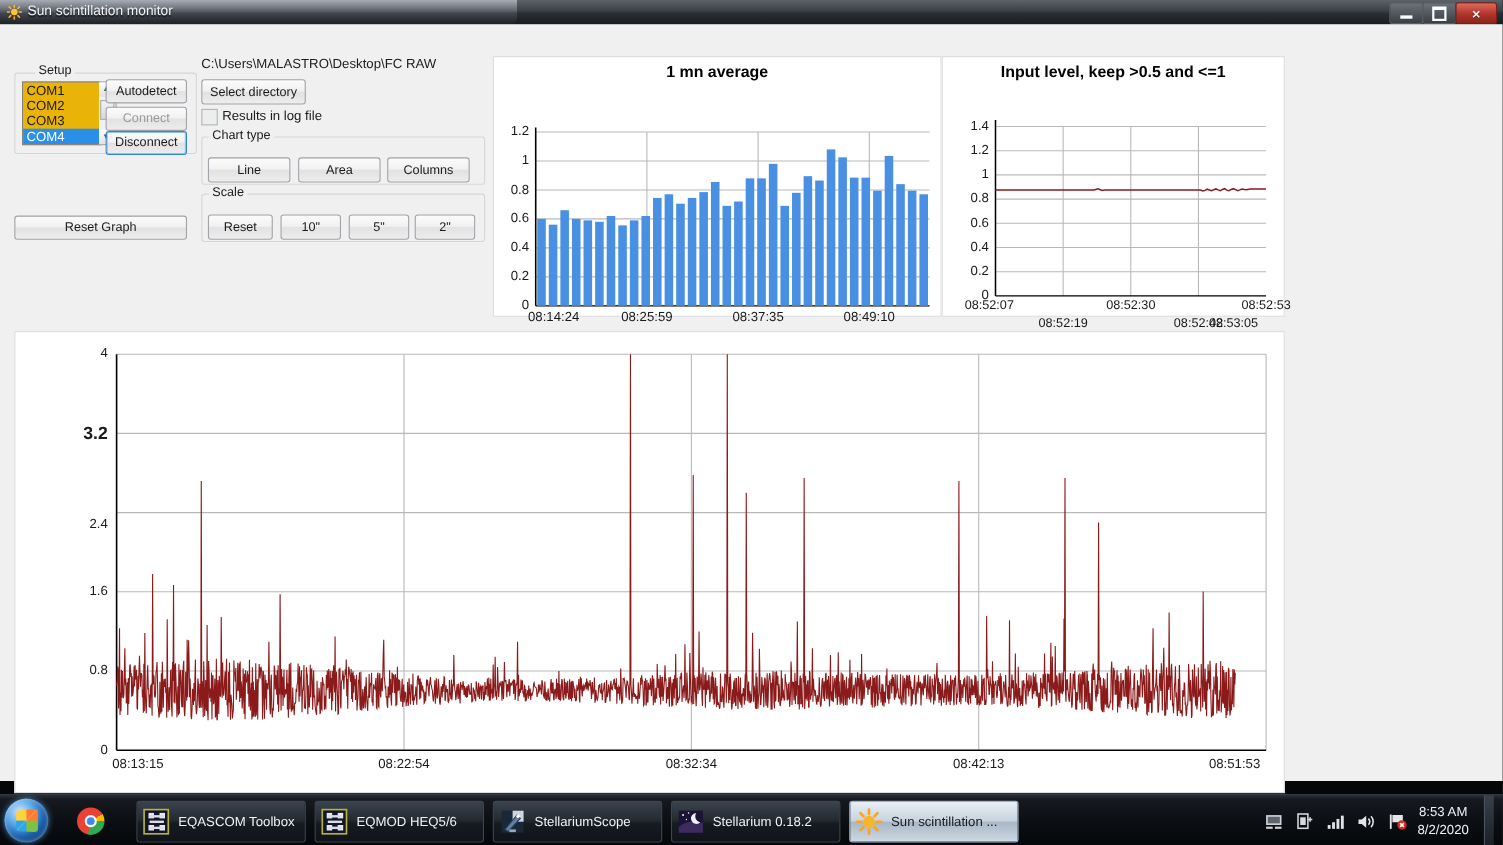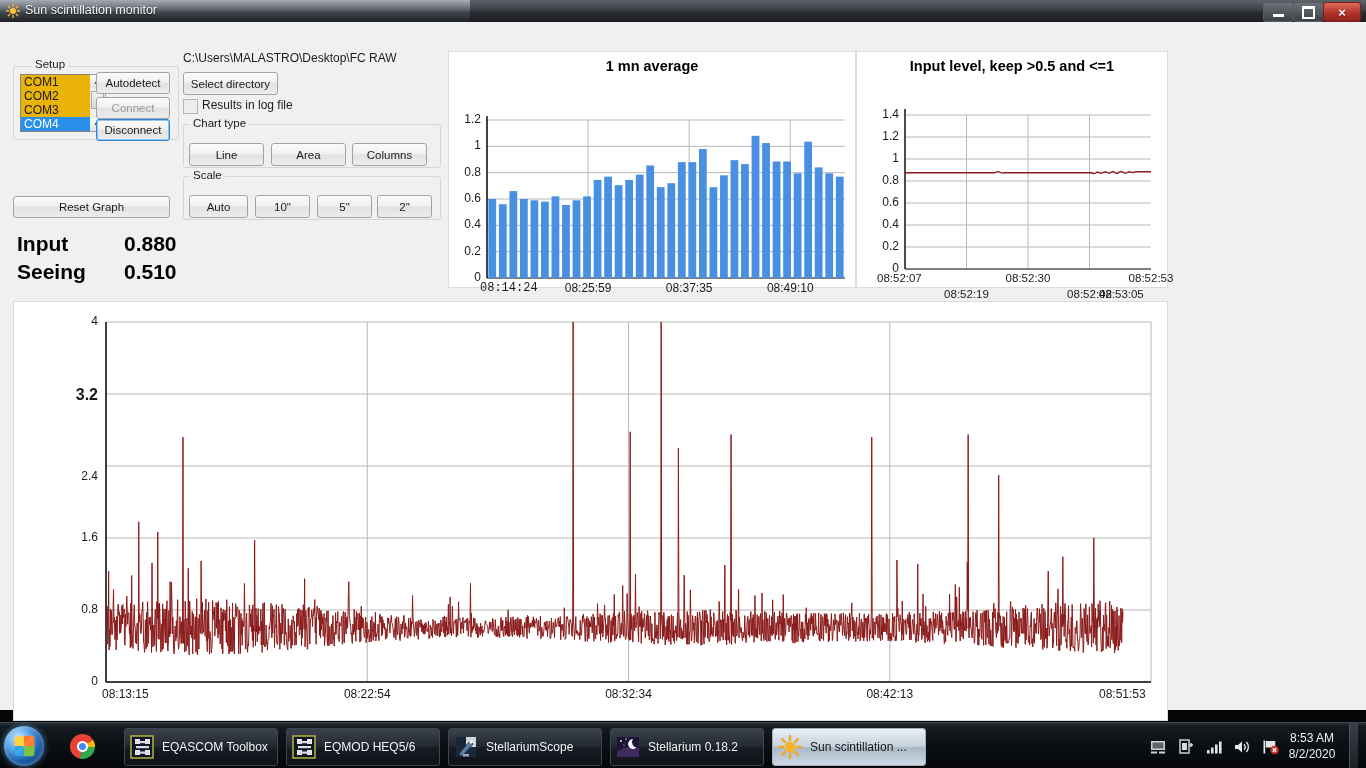--- a/index.html
+++ b/index.html
@@ -199,45 +199,35 @@
         <div class="sarrow" id="sarrow-up">▲</div>
         <div id="sthumb"></div>
         <div class="sarrow" id="sarrow-dn">▼</div>
       </div>
 
       <div class="btn" id="btn-autodetect">Autodetect</div>
       <div class="btn disabled" id="btn-connect">Connect</div>
       <div class="btn focus" id="btn-disconnect">Disconnect</div>
       <div class="btn" id="btn-reset">Reset Graph</div>
 
-      <div id="readouts">
-        <div class="ro-row">
-          <div class="ro-label">Input</div>
-          <div class="ro-value">0.880</div>
-        </div>
-        <div class="ro-row">
-          <div class="ro-label">Seeing</div>
-          <div class="ro-value">0.510</div>
-        </div>
-      </div>
 
       <div id="dirpath">C:\Users\MALASTRO\Desktop\FC RAW</div>
       <div class="btn" id="btn-seldir">Select directory</div>
       <div id="chk-log"></div>
       <div id="chk-log-label">Results in log file</div>
 
       <div class="groupbox" id="charttype-group"></div>
       <div class="grouplabel" id="charttype-label">Chart type</div>
       <div class="btn" id="btn-line">Line</div>
       <div class="btn" id="btn-area">Area</div>
       <div class="btn" id="btn-columns">Columns</div>
 
       <div class="groupbox" id="scale-group"></div>
       <div class="grouplabel" id="scale-label">Scale</div>
-      <div class="btn" id="btn-auto">Auto</div>
+      <div class="btn" id="btn-auto">Reset</div>
       <div class="btn" id="btn-10">10"</div>
       <div class="btn" id="btn-5">5"</div>
       <div class="btn" id="btn-2">2"</div>
 
       <div class="chartpanel" id="panel-avg">
         <div class="charttitle">1 mn average</div>
         <div class="plot" id="plot-avg" style="left:0;top:0;width:406px;height:235px;">
             <div class="axis-label" style="left: 32px; top: 218px; font-size: 12px; transform: translateX(-100%);">0</div>
             <div class="axis-label" style="left: 32px; top: 191.667px; font-size: 12px; transform: translateX(-100%);">0.2</div>
             <div class="axis-label" style="left: 32px; top: 165.333px; font-size: 12px; transform: translateX(-100%);">0.4</div>
@@ -286,21 +276,21 @@
               <rect x="302.60411764705884" y="83.79999999999998" width="7.791764705882353" height="142.20000000000002" fill="#4a90e2"></rect>
               <rect x="313.1335294117647" y="91.04166666666669" width="7.791764705882353" height="134.95833333333331" fill="#4a90e2"></rect>
               <rect x="323.6629411764706" y="109.475" width="7.791764705882353" height="116.525" fill="#4a90e2"></rect>
               <rect x="334.19235294117647" y="109.475" width="7.791764705882353" height="116.525" fill="#4a90e2"></rect>
               <rect x="344.7217647058824" y="121.32499999999999" width="7.791764705882353" height="104.67500000000001" fill="#4a90e2"></rect>
               <rect x="355.25117647058823" y="89.72500000000002" width="7.791764705882353" height="136.27499999999998" fill="#4a90e2"></rect>
               <rect x="365.78058823529415" y="115.4" width="7.791764705882353" height="110.6" fill="#4a90e2"></rect>
               <rect x="376.31" y="121.32499999999999" width="7.791764705882353" height="104.67500000000001" fill="#4a90e2"></rect>
               <rect x="386.83941176470586" y="124.61666666666666" width="7.791764705882353" height="101.38333333333334" fill="#4a90e2"></rect>
             </svg>
-            <div class="axis-label" style="left: 31px; top: 229px; font-size: 12px; transform: none; font-family: Liberation Mono, monospace;">08:14:24</div>
+            <div class="axis-label" style="left: 31px; top: 229px; font-size: 12px; transform: none;">08:14:24</div>
             <div class="axis-label" style="left: 139.082px; top: 229px; font-size: 12px; transform: translateX(-50%);">08:25:59</div>
             <div class="axis-label" style="left: 240.165px; top: 229px; font-size: 12px; transform: translateX(-50%);">08:37:35</div>
             <div class="axis-label" style="left: 341.247px; top: 229px; font-size: 12px; transform: translateX(-50%);">08:49:10</div>
           </div>
       </div>
 
       <div class="chartpanel" id="panel-input">
         <div class="charttitle">Input level, keep &gt;0.5 and &lt;=1</div>
         <div class="plot" id="plot-input" style="left:0;top:0;width:310px;height:235px;">
             <div class="axis-label" style="left: 42px; top: 209px; font-size: 12px; transform: translateX(-100%);">0</div>

